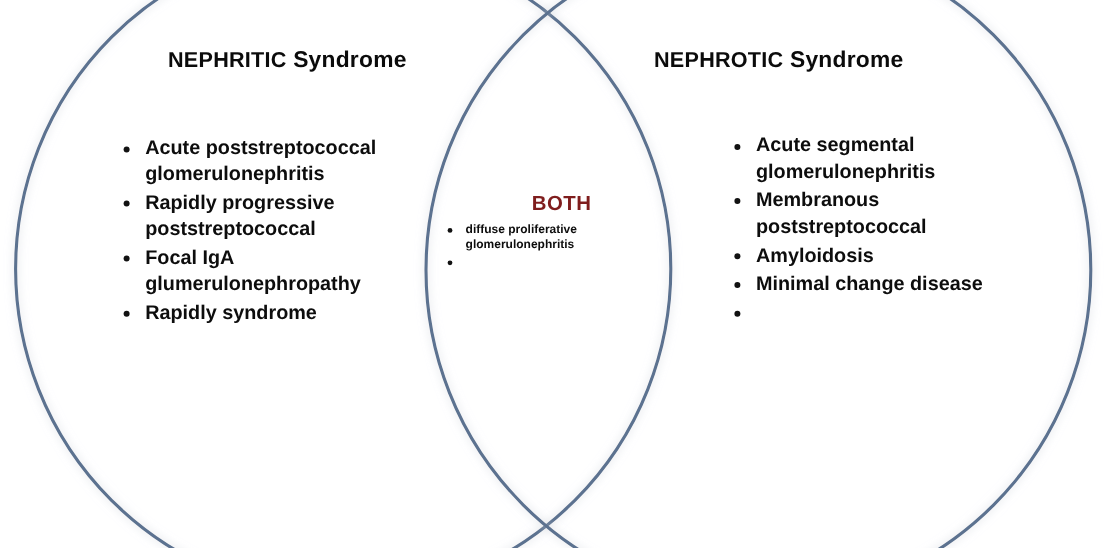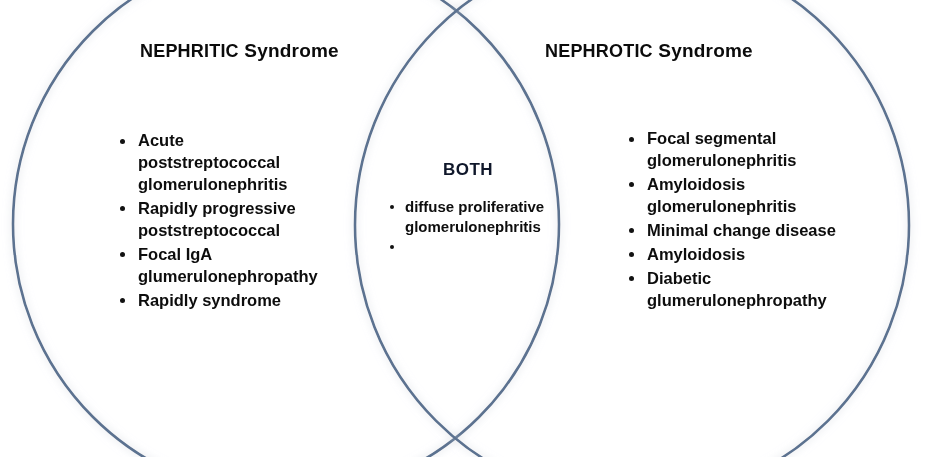--- a/index.html
+++ b/index.html
@@ -53,21 +53,21 @@
   }
   #title-right {
     left: 545px;
     top: 40px;
     text-align: right;
   }
 
   
   ul.item-list {
     list-style: none;
-    margin: 17px;
+    margin: 0;
     padding: 0;
   }
   ul.item-list > li {
     position: relative;
     padding-left: 20px;
     margin: 0 0 2px 0;
     font-size: 16.5px;
     line-height: 1.33;
     font-weight: bold;
     color: #0d0d0d;
@@ -99,24 +99,24 @@
     top: 160px;
     width: 192px;
     text-align: left;
   }
   #both-heading {
     font-size: 17px;
     font-weight: bold;
     text-align: center;
     margin: 0 0 5px 0;
     letter-spacing: 0.4px;
-    color: #0f172a;
+    color: #7f1d1d;
   }
   #center-block ul.item-list > li {
-    font-size: 15px;
+    font-size: 10px;
     line-height: 1.3;
     padding-left: 16px;
     margin-bottom: 1px;
   }
   #center-block ul.item-list > li .bullet {
     left: 1px;
     width: 4px;
     height: 4px;
   }
 </style>
@@ -155,21 +155,21 @@
   <div class="layer" id="center-block">
     <div id="both-heading">BOTH</div>
     <ul class="item-list">
       <li><span class="bullet"></span><span>diffuse proliferative glomerulonephritis</span></li>
       <li><span class="bullet"></span></li>
     </ul>
   </div>
 
   <div class="layer" id="list-right">
     <ul class="item-list">
-      <li><span class="bullet"></span><span>Focal segmental glomerulonephritis</span></li>
-      <li><span class="bullet"></span><span>Amyloidosis glomerulonephritis</span></li>
+      <li><span class="bullet"></span><span>Acute segmental glomerulonephritis</span></li>
+      <li><span class="bullet"></span><span>Membranous poststreptococcal</span></li>
+      <li><span class="bullet"></span><span>Amyloidosis</span></li>
       <li><span class="bullet"></span><span>Minimal change disease</span></li>
-      <li><span class="bullet"></span><span>Amyloidosis</span></li>
-      <li><span class="bullet"></span><span>Diabetic glumerulonephropathy</span></li>
+      <li><span class="bullet"></span></li>
     </ul>
   </div>
 
 </div>
 
 </body></html>

